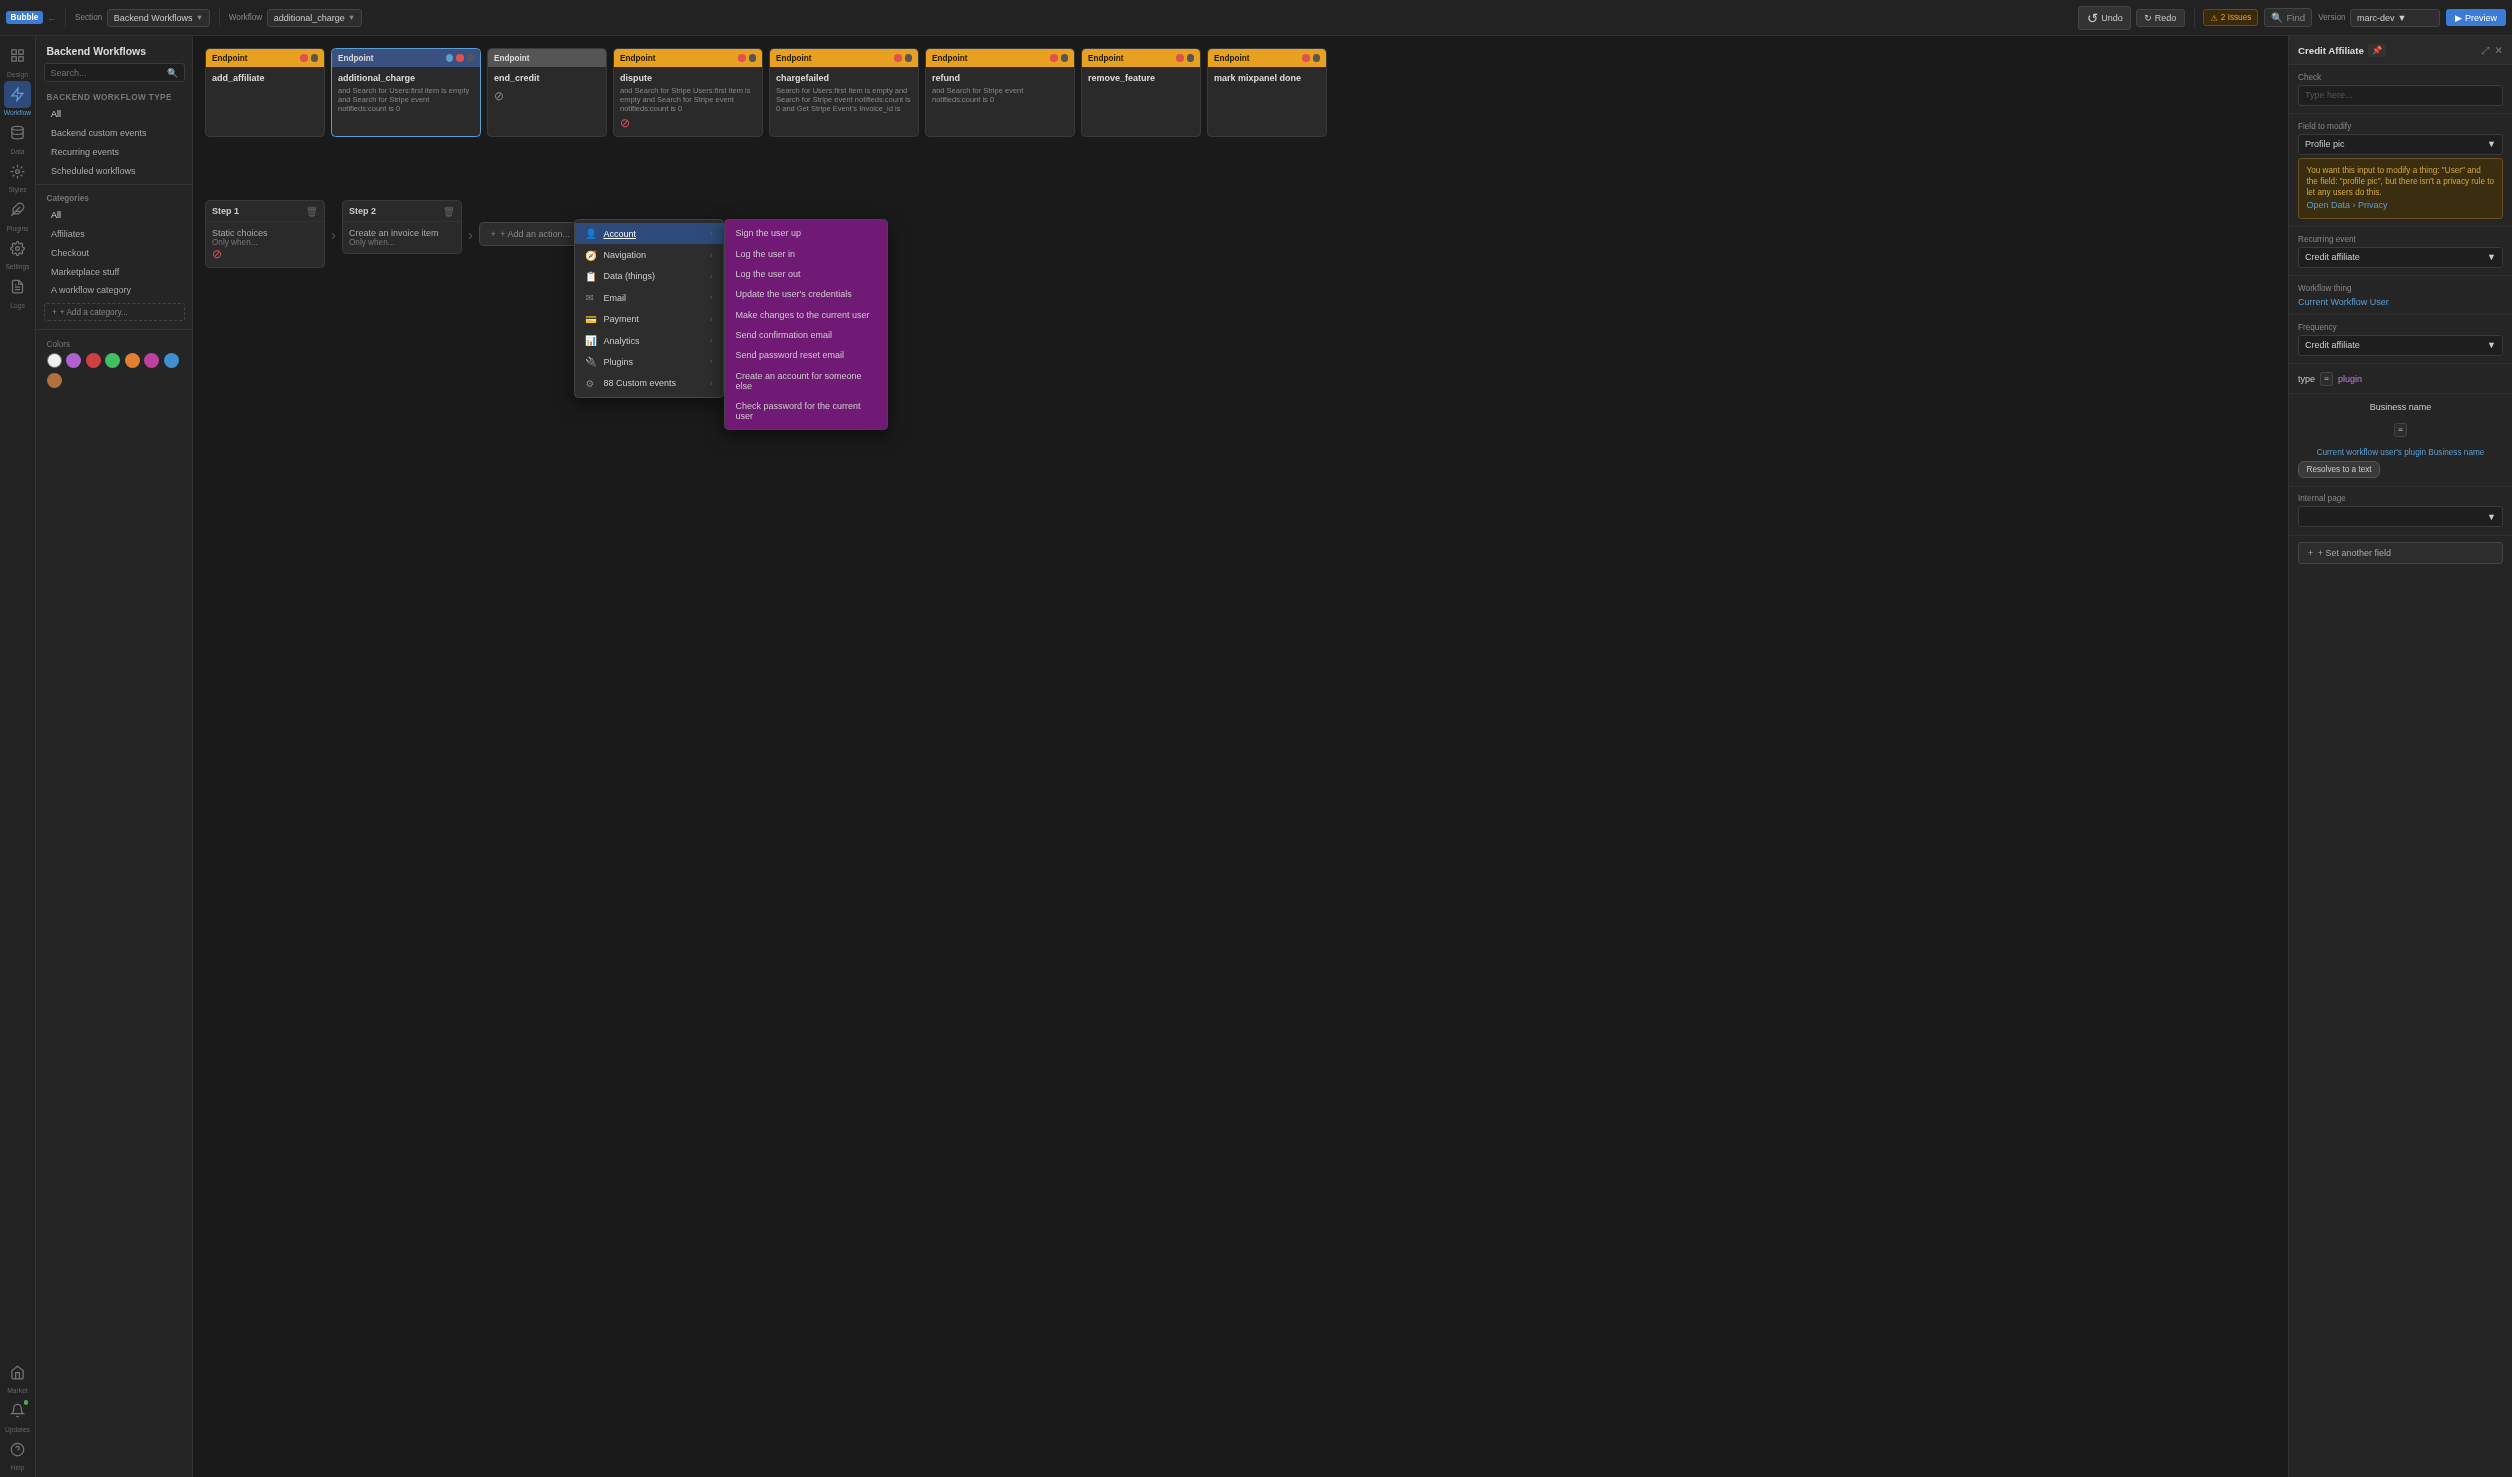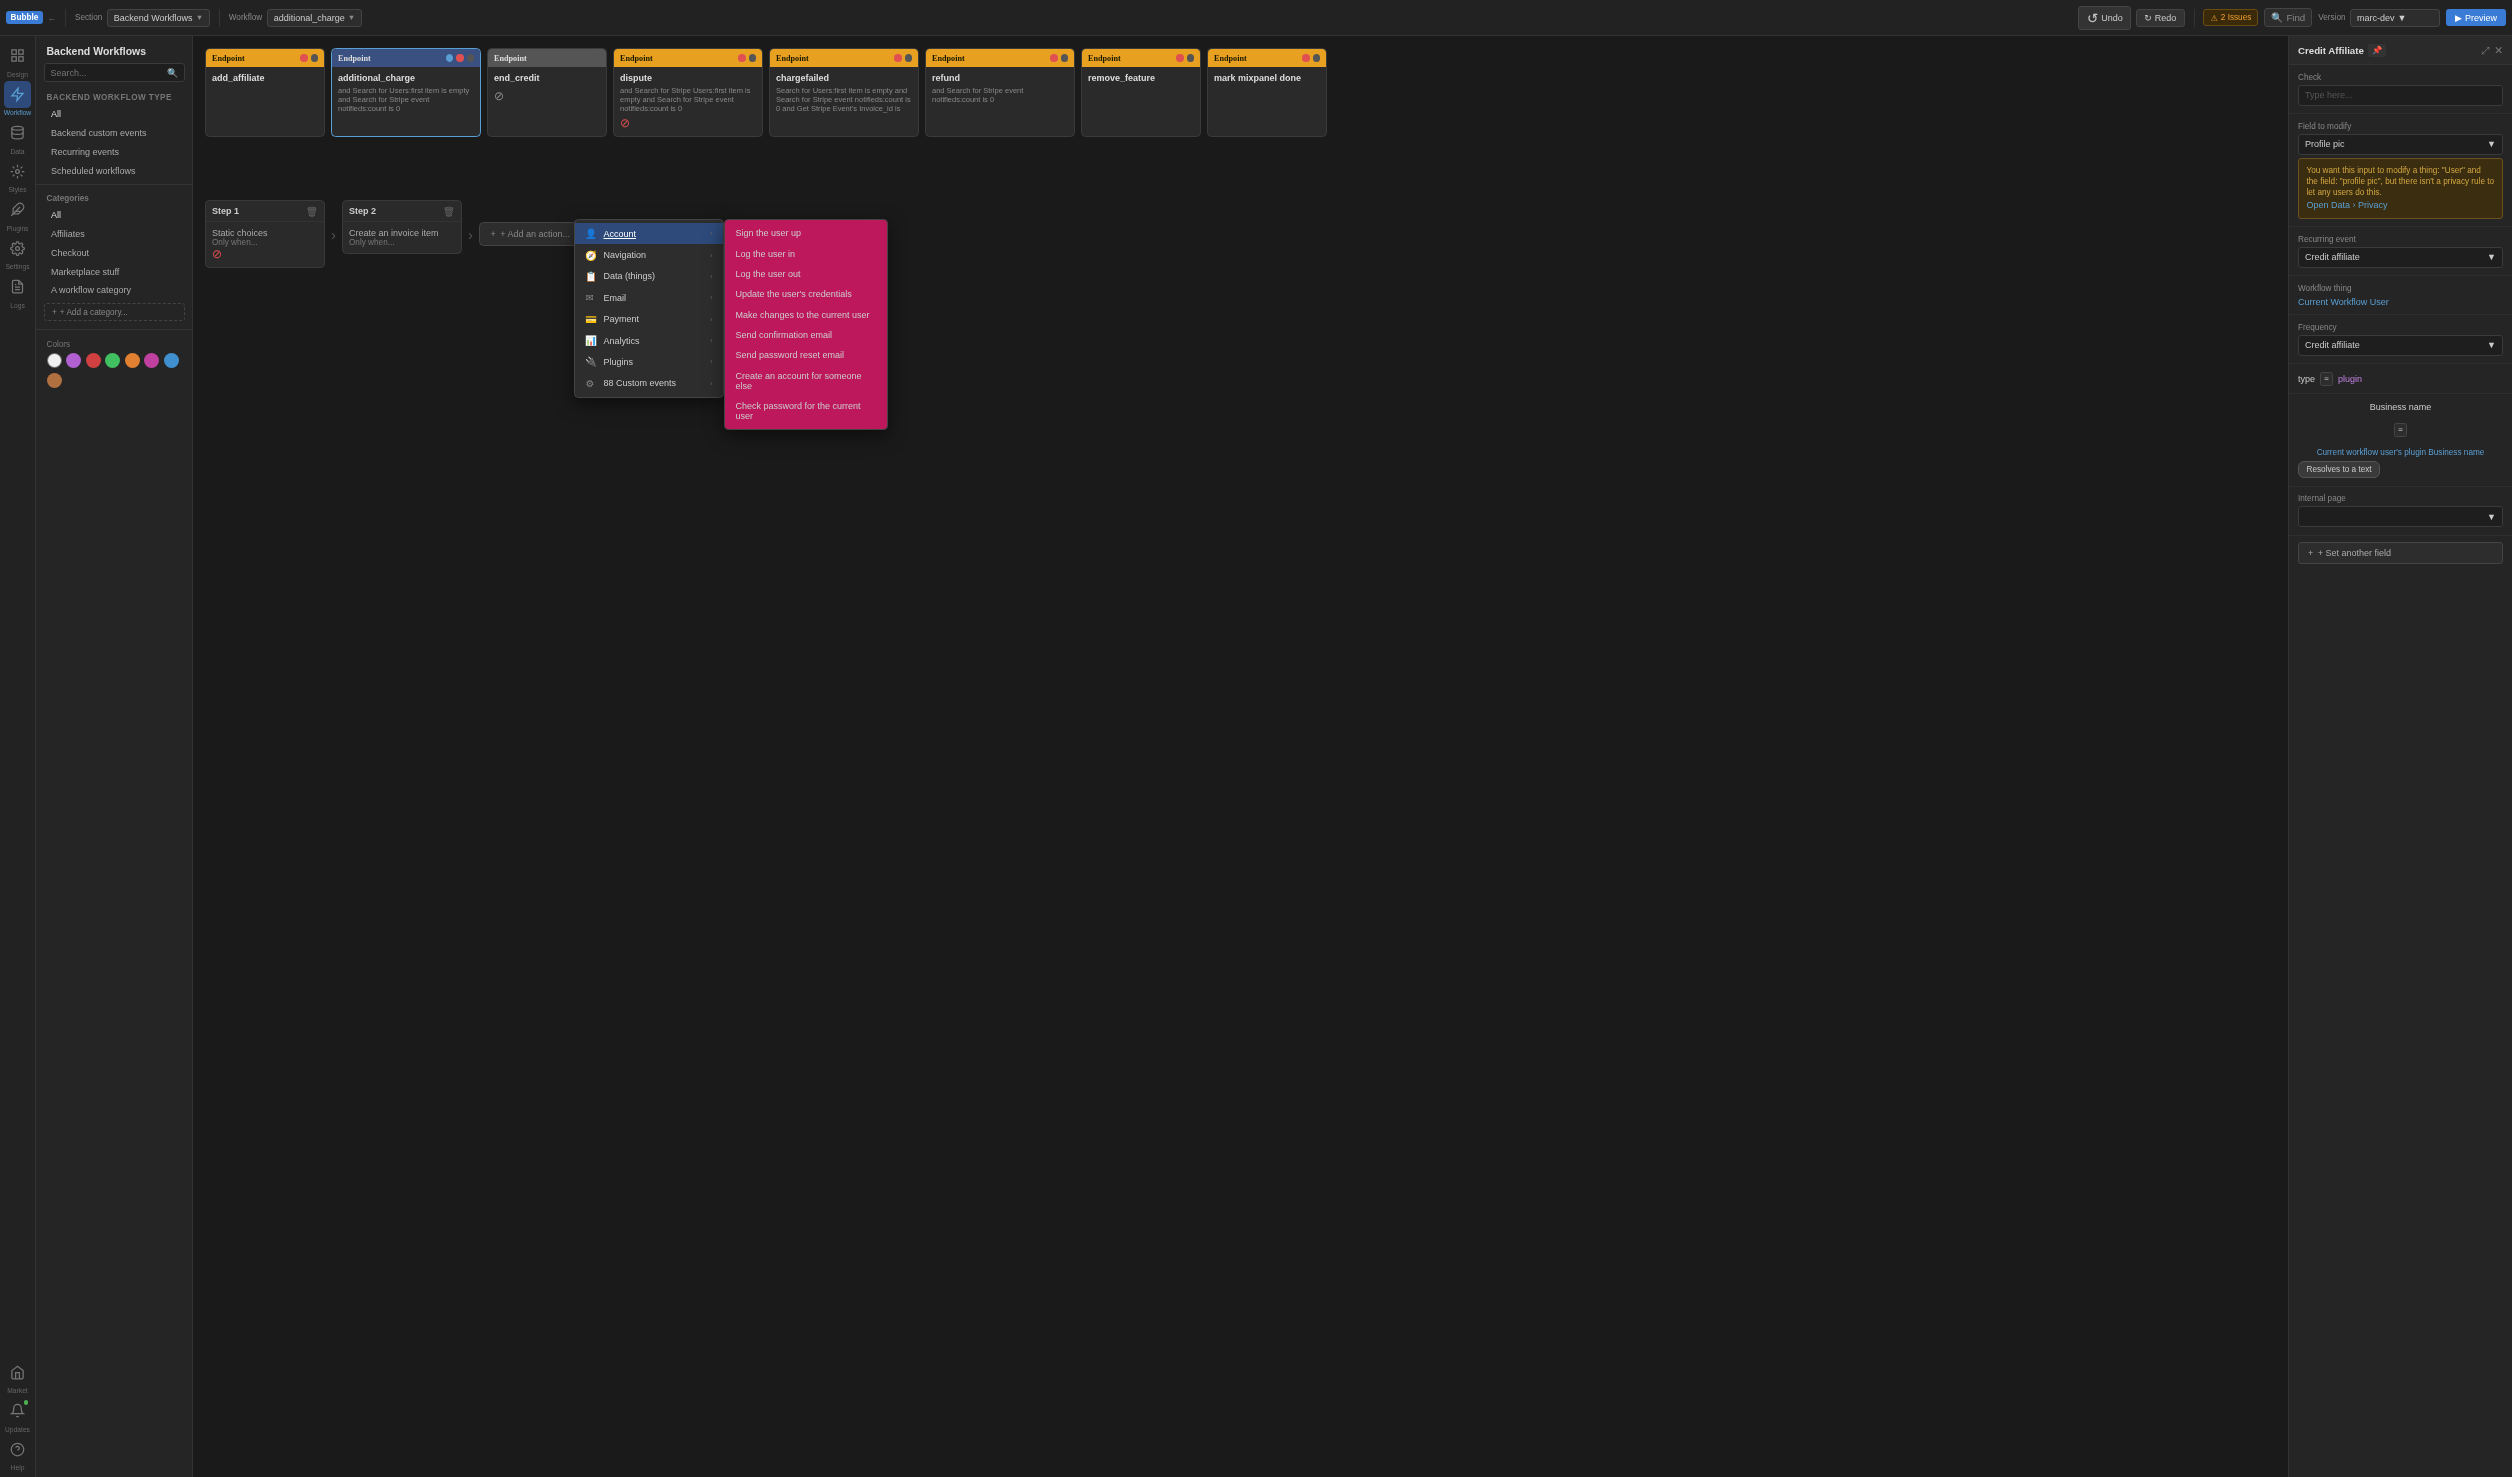--- a/index.html
+++ b/index.html
@@ -53,21 +53,21 @@
     .color-dot { width: 15px; height: 15px; border-radius: 50%; cursor: pointer; border: 1.5px solid transparent; }
     .color-dot.white { background: #f0f0f0; border-color: #666; }
 
     
     .canvas-area { flex: 1; background: #1a1a1a; overflow: hidden; position: relative; }
 
     
     .endpoints-row { display: flex; gap: 6px; padding: 12px; position: absolute; top: 0; left: 0; right: 0; }
     .endpoint-card { background: #2a2a2a; border: 0.7px solid #3a3a3a; border-radius: 4.5px; min-width: 120px; max-width: 150px; flex-shrink: 0; overflow: hidden; }
     .endpoint-header { background: #e8a020; padding: 4.5px 6px; display: flex; align-items: center; justify-content: space-between; border-radius: 3.7px 3.7px 0 0; }
-    .endpoint-label { font-size: 8.2px; font-weight: 600; color: #1a1a00; font-family: Liberation Serif, serif; }
+    .endpoint-label { font-size: 8.2px; font-weight: 600; color: #1a1a00; }
     .endpoint-dots { display: flex; gap: 3px; align-items: center; }
     .dot-red { width: 7.5px; height: 7.5px; background: #e05050; border-radius: 50%; }
     .dot-gray { width: 7.5px; height: 7.5px; background: #555; border-radius: 50%; }
     .endpoint-body { padding: 6px; font-size: 8.2px; color: #aaa; min-height: 45px; }
     .endpoint-name { color: #ddd; font-weight: 600; font-size: 9px; margin-bottom: 3px; }
     .endpoint-header.active-orange { background: #e8a020; }
 
     
     .workflow-area { position: absolute; top: 164px; left: 12px; right: 0; }
     .steps-row { display: flex; align-items: flex-start; gap: 0; }
@@ -81,21 +81,21 @@
 
     
     .dropdown-overlay { position: absolute; top: 183px; left: 381px; z-index: 100; }
     .dropdown-menu { background: #2d2d2d; border: 0.7px solid #444; border-radius: 4.5px; min-width: 150px; padding: 3px 0; box-shadow: 0 6px 18px rgba(0,0,0,0.5); }
     .dropdown-item { padding: 5.2px 10.5px; font-size: 9px; color: #ccc; cursor: pointer; display: flex; align-items: center; justify-content: space-between; gap: 6px; }
     .dropdown-item.highlighted { background: #2d4a7a; color: #fff; }
     .dropdown-item .item-icon { color: #888; font-size: 9.7px; width: 12px; }
     .dropdown-item .chevron-right { color: #666; font-size: 7.5px; }
 
     
-    .submenu { background: #be185d; border: 0.7px solid #444; border-radius: 4.5px; min-width: 164px; padding: 3px 0; box-shadow: 0 6px 18px rgba(0,0,0,0.5); position: absolute; left: 150px; top: 0; }
+    .submenu { background: #701a75; border: 0.7px solid #444; border-radius: 4.5px; min-width: 164px; padding: 3px 0; box-shadow: 0 6px 18px rgba(0,0,0,0.5); position: absolute; left: 150px; top: 0; }
     .submenu-item { padding: 5.2px 10.5px; font-size: 9px; color: #ccc; cursor: pointer; }
 
     
     .right-panel { width: 224px; background: #252525; border-left: 0.7px solid #333; display: flex; flex-direction: column; flex-shrink: 0; overflow-y: auto; }
     .right-panel-header { display: flex; align-items: center; justify-content: space-between; padding: 7.5px 9px; border-bottom: 0.7px solid #333; background: #2a2a2a; }
     .right-panel-title { font-size: 9.7px; font-weight: 600; color: #ddd; display: flex; align-items: center; gap: 4.5px; }
     .right-panel-actions { display: flex; gap: 4.5px; color: #777; font-size: 10.5px; }
     .right-panel-actions span { cursor: pointer; }
     .field-group { padding: 7.5px 9px; border-bottom: 0.7px solid #2e2e2e; }
     .field-label { font-size: 8.2px; color: #888; margin-bottom: 3px; }

